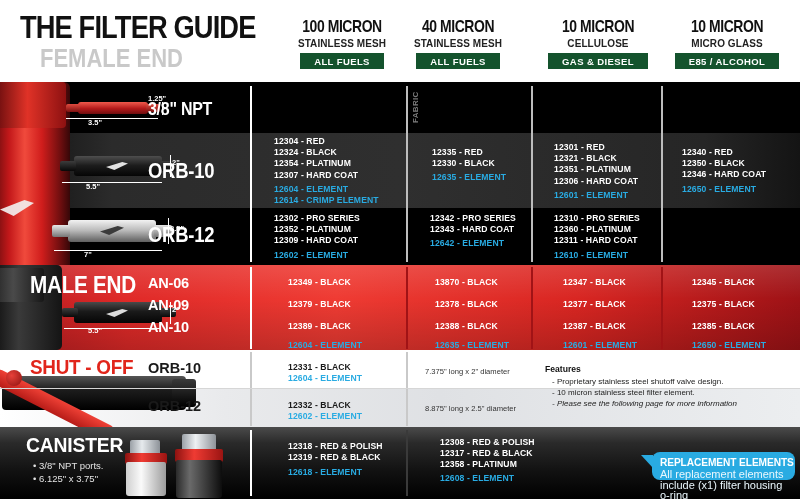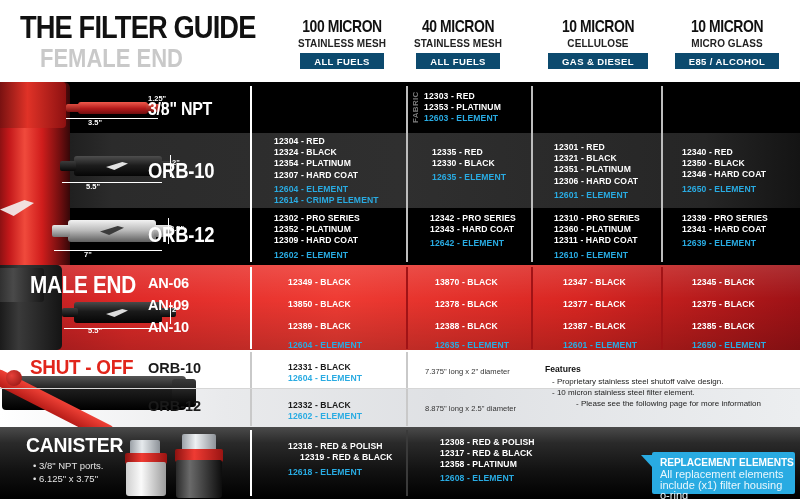--- a/index.html
+++ b/index.html
@@ -12,21 +12,21 @@
     letter-spacing:-1px;color:#111;font-family:"Liberation Sans",sans-serif;
     transform:scaleX(.88);transform-origin:left center;white-space:nowrap;}
   .female-sub{position:absolute;left:40px;top:44px;font-size:25px;font-weight:bold;
     letter-spacing:0px;color:#c9c9c9;transform:scaleX(.88);transform-origin:left center;white-space:nowrap;}
 
   .colhead{position:absolute;top:18px;width:150px;text-align:center;}
   .colhead .micron{font-size:17px;font-weight:bold;color:#111;letter-spacing:-.5px;
     transform:scaleX(.82);transform-origin:center;white-space:nowrap;line-height:18px;}
   .colhead .media{font-size:10.5px;font-weight:bold;color:#222;letter-spacing:.1px;
     transform:scaleX(.95);transform-origin:center;white-space:nowrap;margin-top:1px;}
-  .colhead .fuelband{display:inline-block;margin-top:4px;background:#0c4a6e;color:#fff;
+  .colhead .fuelband{display:inline-block;margin-top:4px;background:#14532d;color:#fff;
     font-size:9.5px;font-weight:bold;letter-spacing:.4px;padding:2.5px 14px 2.5px 14px;white-space:nowrap;}
 
   
   .tbl{position:absolute;left:0;top:82px;width:800px;height:183px;overflow:hidden;}
   .rowband{position:absolute;left:0;width:800px;}
   .r1{top:0;height:51px;background:#000;}
   .r2{top:51px;height:75px;background:linear-gradient(to right,#0d0d0d 0%,#2b2b2b 14%,#2f2f2f 50%,#262626 88%,#141414 100%);}
   .r3{top:126px;height:57px;background:#000;}
 
   .photoL{position:absolute;left:0;top:82px;width:250px;height:183px;overflow:hidden;}
@@ -68,21 +68,21 @@
 
   
   .canband{position:absolute;left:0;top:427px;width:800px;height:72px;
     background:linear-gradient(to bottom,#4b4b4b 0%,#2a2a2a 22%,#111111 62%,#000000 100%);}
   .can-title{position:absolute;left:26px;top:6px;color:#fff;font-weight:bold;font-size:21px;
     letter-spacing:-.2px;transform:scaleX(.92);transform-origin:left center;white-space:nowrap;}
   .can-b{position:absolute;left:33px;color:#e3e3e3;font-size:9.5px;white-space:nowrap;}
   .ccell{position:absolute;color:#fff;font-size:8.6px;font-weight:bold;letter-spacing:.1px;white-space:nowrap;}
   .ccell.el{color:#29abe2;}
 
-  .repl{position:absolute;left:652px;top:452px;width:143px;height:42px;background:#29abe2;border-radius:2px;}
+  .repl{position:absolute;left:652px;top:452px;width:143px;height:28px;background:#29abe2;border-radius:8px;}
   .repl .rt{position:absolute;left:8px;top:4px;color:#fff;font-weight:bold;font-size:10.6px;
     letter-spacing:-.1px;white-space:nowrap;transform:scaleX(.96);transform-origin:left center;}
   .repl .rb{position:absolute;left:8px;top:17px;color:#eaf7fd;font-size:11px;line-height:10.5px;width:134px;}
   .repl .tail{position:absolute;left:-11px;top:3px;width:0;height:0;
     border-top:0 solid transparent;border-bottom:13px solid transparent;border-right:12px solid #29abe2;}
 
   
   .bigred{position:absolute;left:-8px;top:0;width:78px;height:265px;
     background:linear-gradient(to right,#5e0b0c 0%,#c3181a 22%,#f04a3c 42%,#d01d1c 64%,#6d0e0f 88%,#350708 100%);
     border-radius:6px;}
@@ -218,25 +218,20 @@
   <div class="rowlabel" style="top:158px;font-size:22px;">ORB-10</div>
   <div class="rowlabel" style="top:222px;font-size:22px;">ORB-12</div>
 
   <div class="vsplit" style="left:250px;top:86px;width:1.5px;height:176px;"></div>
   <div class="vsplit" style="left:406px;top:86px;width:1.5px;height:176px;background:#bdbdbd;"></div>
   <div class="vsplit" style="left:531px;top:86px;width:1.5px;height:176px;background:#bdbdbd;"></div>
   <div class="vsplit" style="left:661px;top:86px;width:1.5px;height:176px;background:#bdbdbd;"></div>
 
   <div class="fabric-tag" style="left:411px;top:89px;height:34px;">FABRIC</div>
 
-  <div class="cell" style="left:424px;top:91px;">
-    <div>12303 - RED</div>
-    <div>12353 - PLATINUM</div>
-    <div class="el">12603 - ELEMENT</div>
-  </div>
 
   <div class="cell" style="left:274px;top:136px;">
     <div>12304 - RED</div>
     <div>12324 - BLACK</div>
     <div>12354 - PLATINUM</div>
     <div>12307 - HARD COAT</div>
     <div class="el" style="margin-top:3px;">12604 - ELEMENT</div>
     <div class="el">12614 - CRIMP ELEMENT</div>
   </div>
   <div class="cell" style="left:432px;top:147px;">
@@ -267,25 +262,20 @@
   <div class="cell" style="left:430px;top:213px;">
     <div>12342 - PRO SERIES</div>
     <div>12343 - HARD COAT</div>
     <div class="el" style="margin-top:3px;">12642 - ELEMENT</div>
   </div>
   <div class="cell" style="left:554px;top:213px;">
     <div>12310 - PRO SERIES</div>
     <div>12360 - PLATINUM</div>
     <div>12311 - HARD COAT</div>
     <div class="el" style="margin-top:3px;">12610 - ELEMENT</div>
-  </div>
-  <div class="cell" style="left:682px;top:213px;">
-    <div>12339 - PRO SERIES</div>
-    <div>12341 - HARD COAT</div>
-    <div class="el" style="margin-top:3px;">12639 - ELEMENT</div>
   </div>
 
   <div class="maleband">
     <div class="sheen"></div>
   </div>
   <div class="blackbody"></div>
   <div class="blackhex"></div>
 
   <div class="malefilt">
     <div class="mb"></div>
@@ -303,21 +293,21 @@
   <div class="anlabel" style="top:275px;">AN-06</div>
   <div class="anlabel" style="top:297px;">AN-09</div>
   <div class="anlabel" style="top:319px;">AN-10</div>
 
   <div class="vsplit" style="left:250px;top:267px;width:1.5px;height:82px;"></div>
   <div class="vsplit" style="left:406px;top:267px;width:1.5px;height:82px;background:#a11316;"></div>
   <div class="vsplit" style="left:531px;top:267px;width:1.5px;height:82px;background:#a11316;"></div>
   <div class="vsplit" style="left:661px;top:267px;width:1.5px;height:82px;background:#a11316;"></div>
 
   <div class="mcell" style="left:288px;top:277px;">12349 - BLACK</div>
-  <div class="mcell" style="left:288px;top:299px;">13850 - BLACK</div>
+  <div class="mcell" style="left:288px;top:299px;">12379 - BLACK</div>
   <div class="mcell" style="left:288px;top:321px;">12389 - BLACK</div>
   <div class="mcell el" style="left:288px;top:340px;">12604 - ELEMENT</div>
 
   <div class="mcell" style="left:435px;top:277px;">13870 - BLACK</div>
   <div class="mcell" style="left:435px;top:299px;">12378 - BLACK</div>
   <div class="mcell" style="left:435px;top:321px;">12388 - BLACK</div>
   <div class="mcell el" style="left:435px;top:340px;">12635 - ELEMENT</div>
 
   <div class="mcell" style="left:563px;top:277px;">12347 - BLACK</div>
   <div class="mcell" style="left:563px;top:299px;">12377 - BLACK</div>
@@ -353,21 +343,21 @@
   <div class="scell el" style="left:288px;top:373px;">12604 - ELEMENT</div>
   <div class="scell" style="left:288px;top:400px;">12332 - BLACK</div>
   <div class="scell el" style="left:288px;top:411px;">12602 - ELEMENT</div>
 
   <div class="dimtxt" style="left:425px;top:367px;">7.375" long x 2" diameter</div>
   <div class="dimtxt" style="left:425px;top:404px;">8.875" long x 2.5" diameter</div>
 
   <div class="feat-h" style="left:545px;top:364px;">Features</div>
   <div class="feat-l" style="left:552px;top:377px;">- Proprietary stainless steel shutoff valve design.</div>
   <div class="feat-l" style="left:552px;top:388px;">- 10 micron stainless steel filter element.</div>
-  <div class="feat-l" style="left:576px;top:399px;">- Please see the following page for more information</div>
+  <div class="feat-l" style="left:552px;top:399px;font-style:italic;">- Please see the following page for more information</div>
 
   <div class="canband"></div>
 
   <div class="can-title" style="top:433px;">CANISTER</div>
   <div class="can-b" style="top:460px;">• 3/8" NPT ports.</div>
   <div class="can-b" style="top:473px;">• 6.125" x 3.75"</div>
 
   <div class="canimg">
     <div class="can1">
       <div class="head"></div>
@@ -378,21 +368,21 @@
       <div class="head"></div>
       <div class="red"></div>
       <div class="jar"></div>
     </div>
   </div>
 
   <div class="vsplit" style="left:250px;top:430px;width:1.5px;height:66px;"></div>
   <div class="vsplit" style="left:406px;top:430px;width:1.5px;height:66px;background:#3a3a3a;"></div>
 
   <div class="ccell" style="left:288px;top:441px;">12318 - RED &amp; POLISH</div>
-  <div class="ccell" style="left:288px;top:452px;margin-left:12px;">12319 - RED &amp; BLACK</div>
+  <div class="ccell" style="left:288px;top:452px;">12319 - RED &amp; BLACK</div>
   <div class="ccell el" style="left:288px;top:467px;">12618 - ELEMENT</div>
 
   <div class="ccell" style="left:440px;top:437px;">12308 - RED &amp; POLISH</div>
   <div class="ccell" style="left:440px;top:448px;">12317 - RED &amp; BLACK</div>
   <div class="ccell" style="left:440px;top:459px;">12358 - PLATINUM</div>
   <div class="ccell el" style="left:440px;top:473px;">12608 - ELEMENT</div>
 
   <div class="repl">
     <div class="tail"></div>
     <div class="rt">REPLACEMENT ELEMENTS</div>

